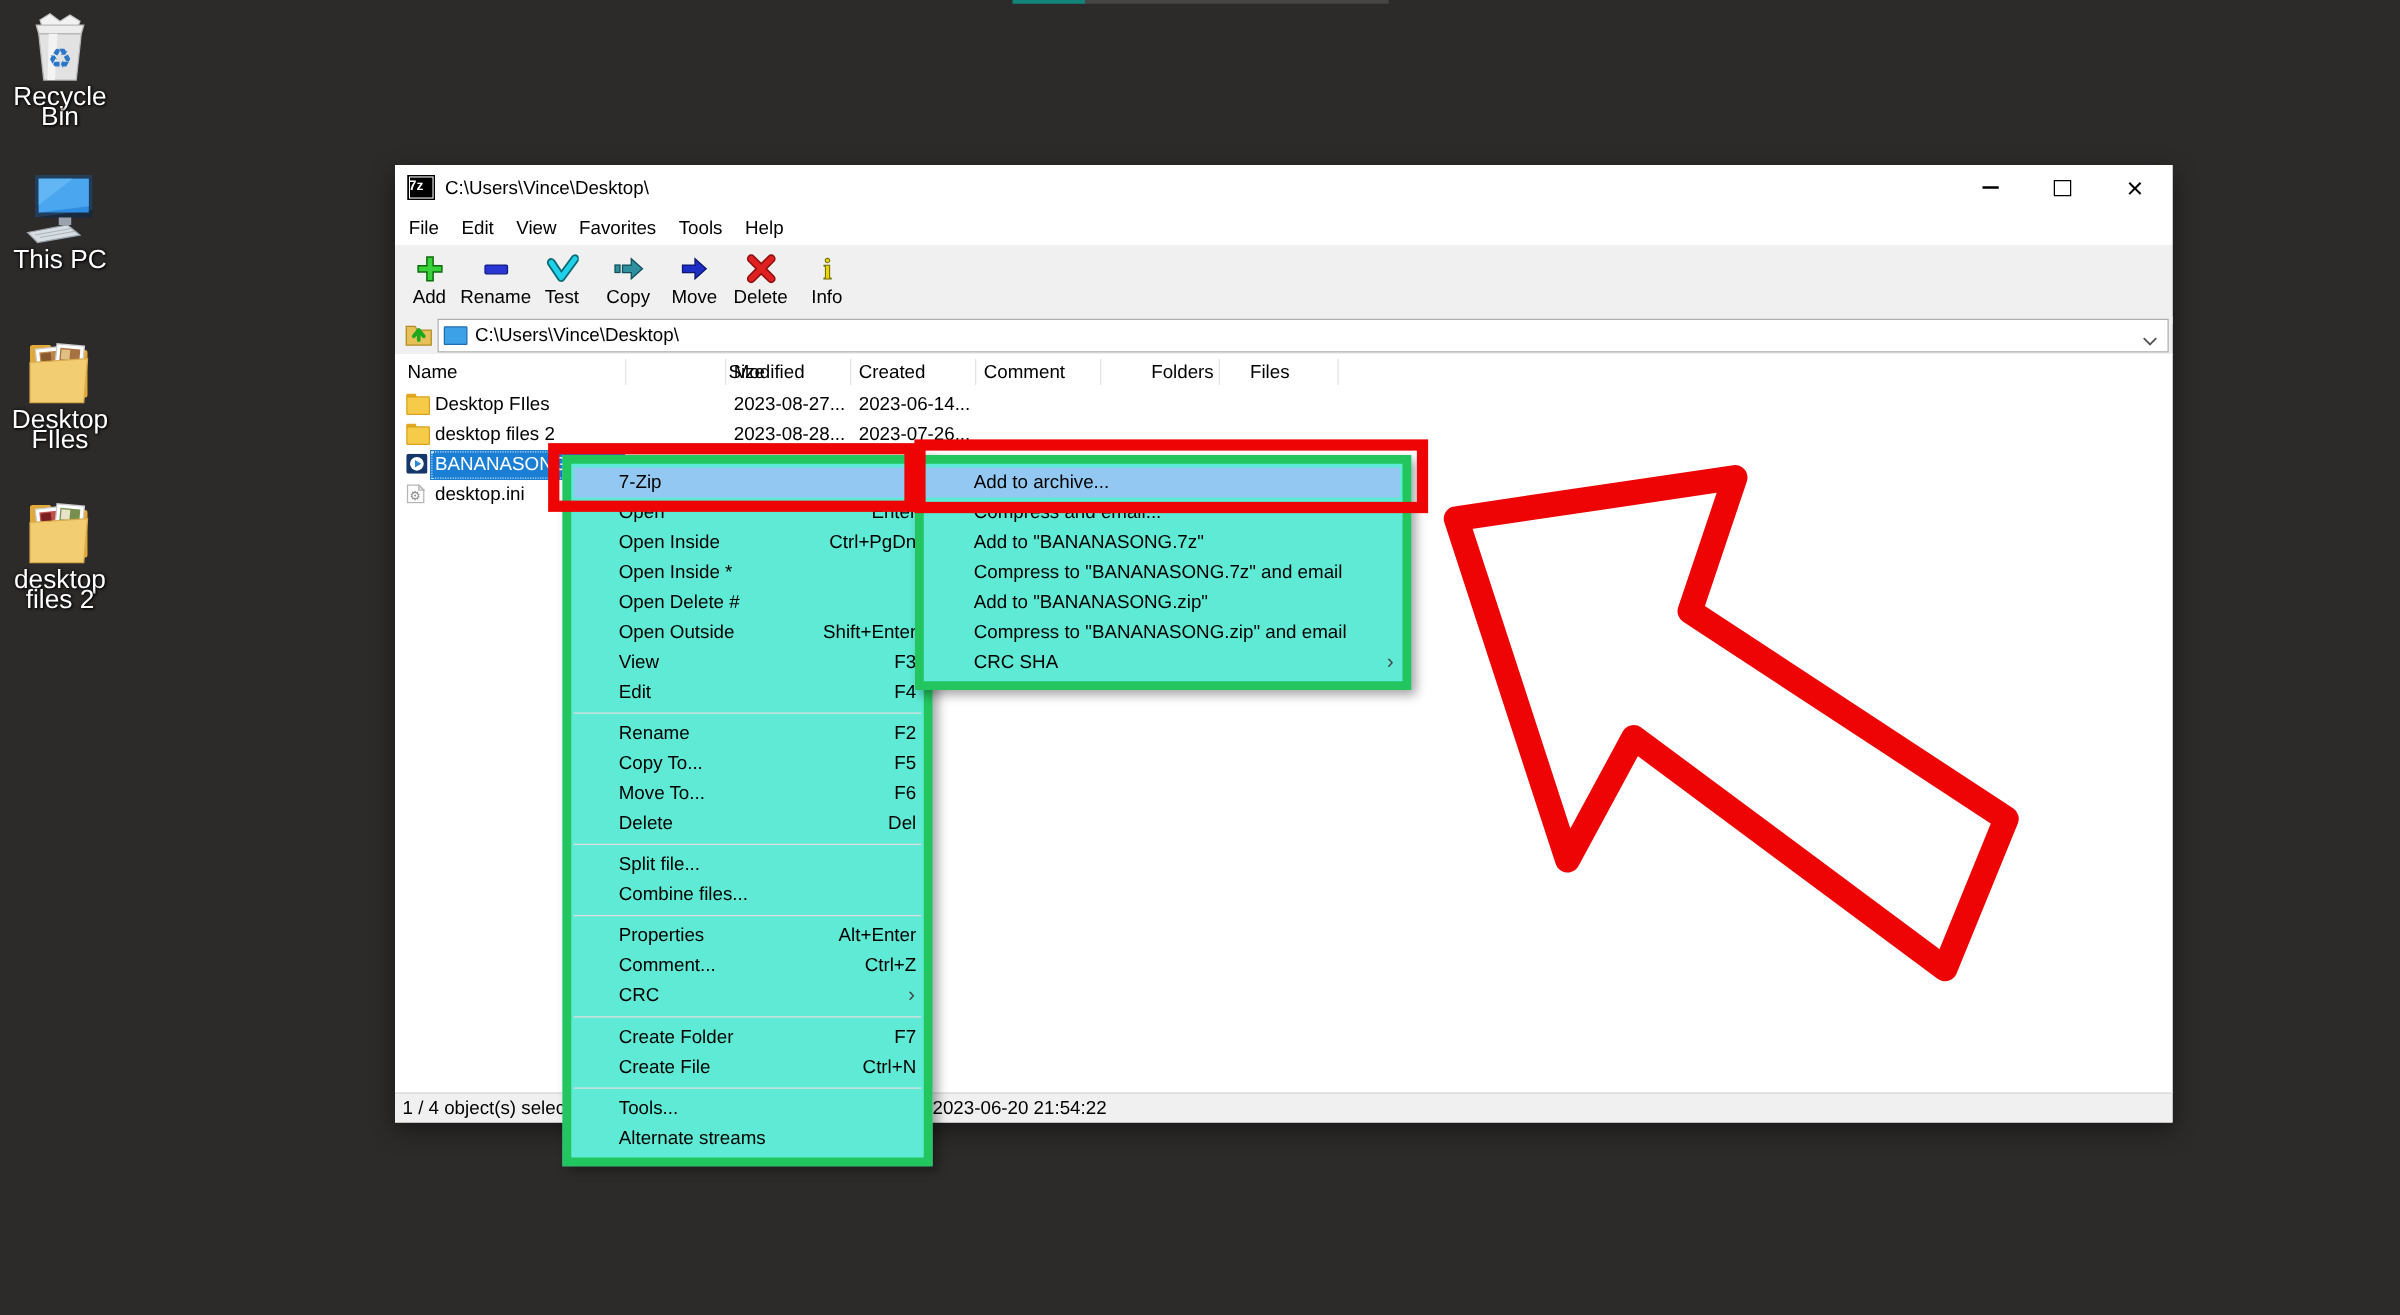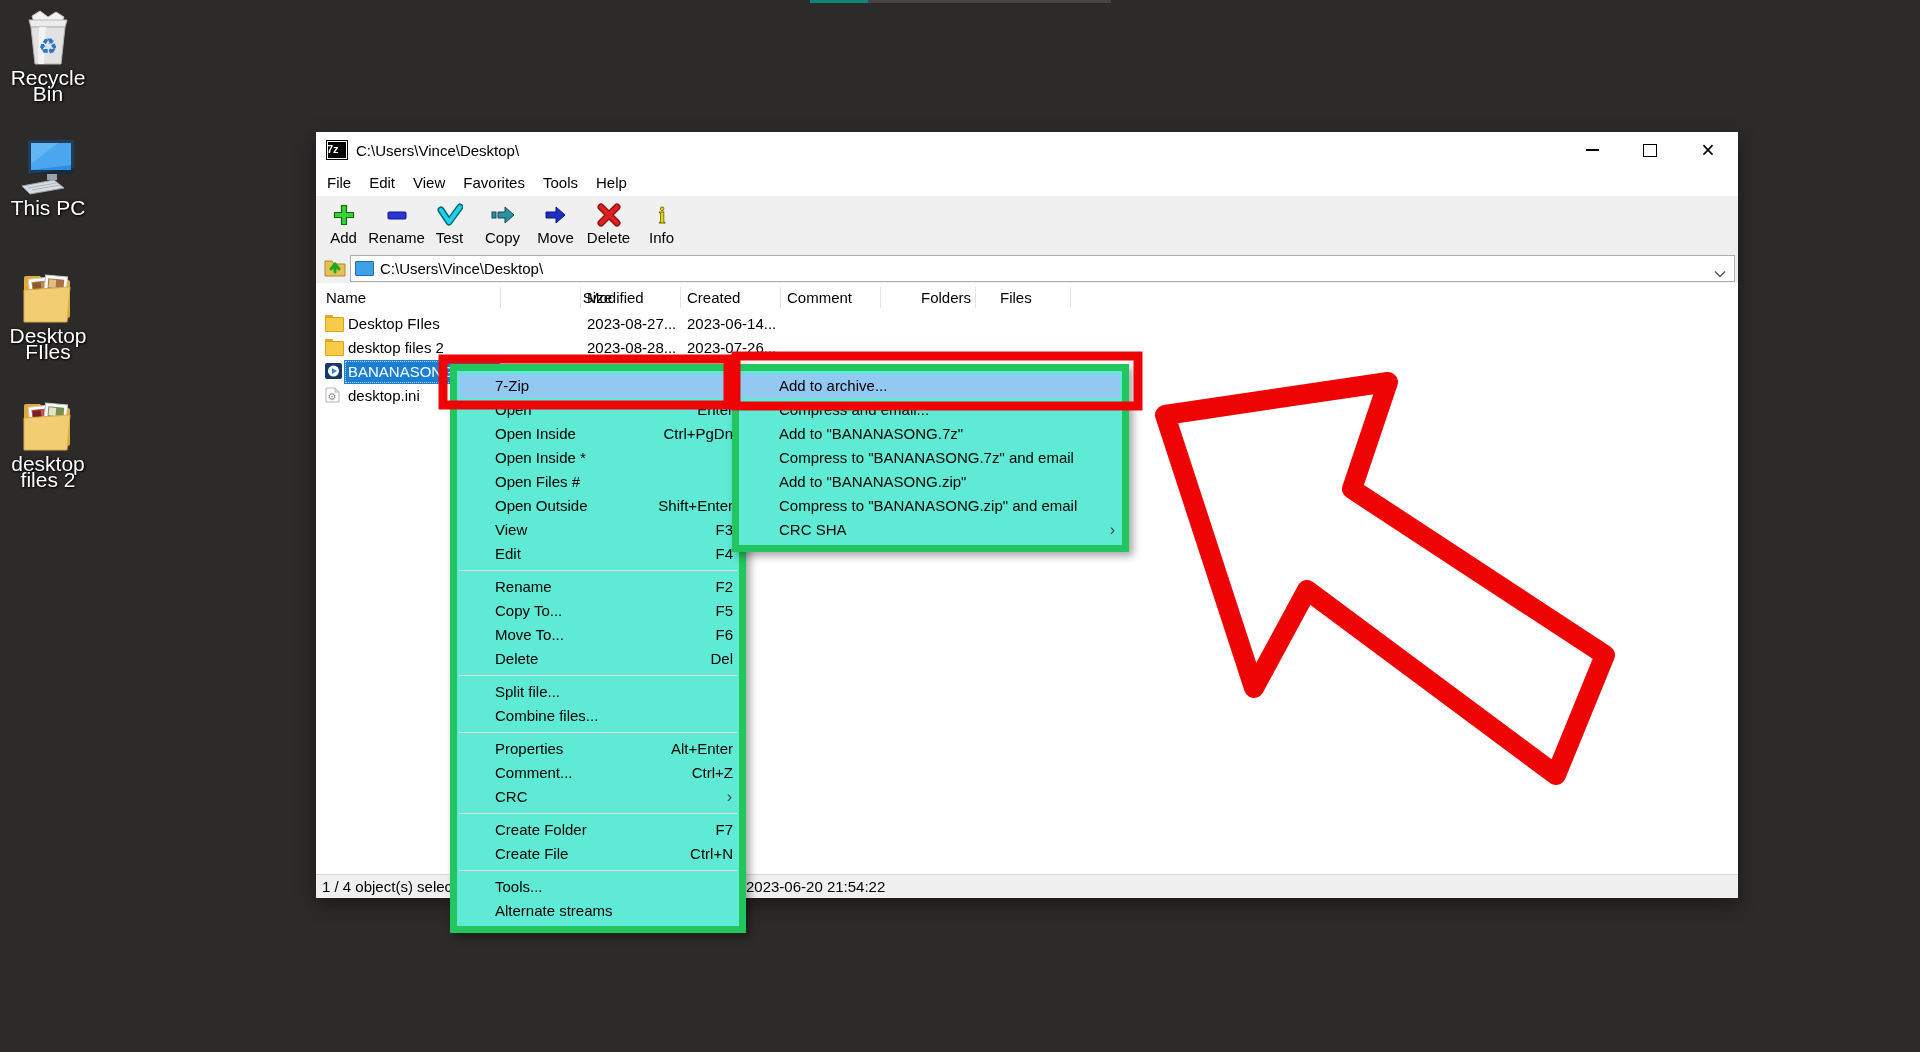--- a/index.html
+++ b/index.html
@@ -328,21 +328,21 @@
     </div>
   </div>
 
   <div class="cmenu menu-main">
     <div class="item hl">
       <span>7-Zip</span><span class="arr">›</span>
     </div>
     <div class="item"><span>Open</span><span class="sc">Enter</span></div>
     <div class="item"><span>Open Inside</span><span class="sc">Ctrl+PgDn</span></div>
     <div class="item"><span>Open Inside *</span></div>
-    <div class="item"><span>Open Files #</span></div>
+    <div class="item"><span>Open Delete #</span></div>
     <div class="item"><span>Open Outside</span><span class="sc">Shift+Enter</span></div>
     <div class="item"><span>View</span><span class="sc">F3</span></div>
     <div class="item"><span>Edit</span><span class="sc">F4</span></div>
     <div class="csep"></div>
     <div class="item"><span>Rename</span><span class="sc">F2</span></div>
     <div class="item"><span>Copy To...</span><span class="sc">F5</span></div>
     <div class="item"><span>Move To...</span><span class="sc">F6</span></div>
     <div class="item"><span>Delete</span><span class="sc">Del</span></div>
     <div class="csep"></div>
     <div class="item"><span>Split file...</span></div>

